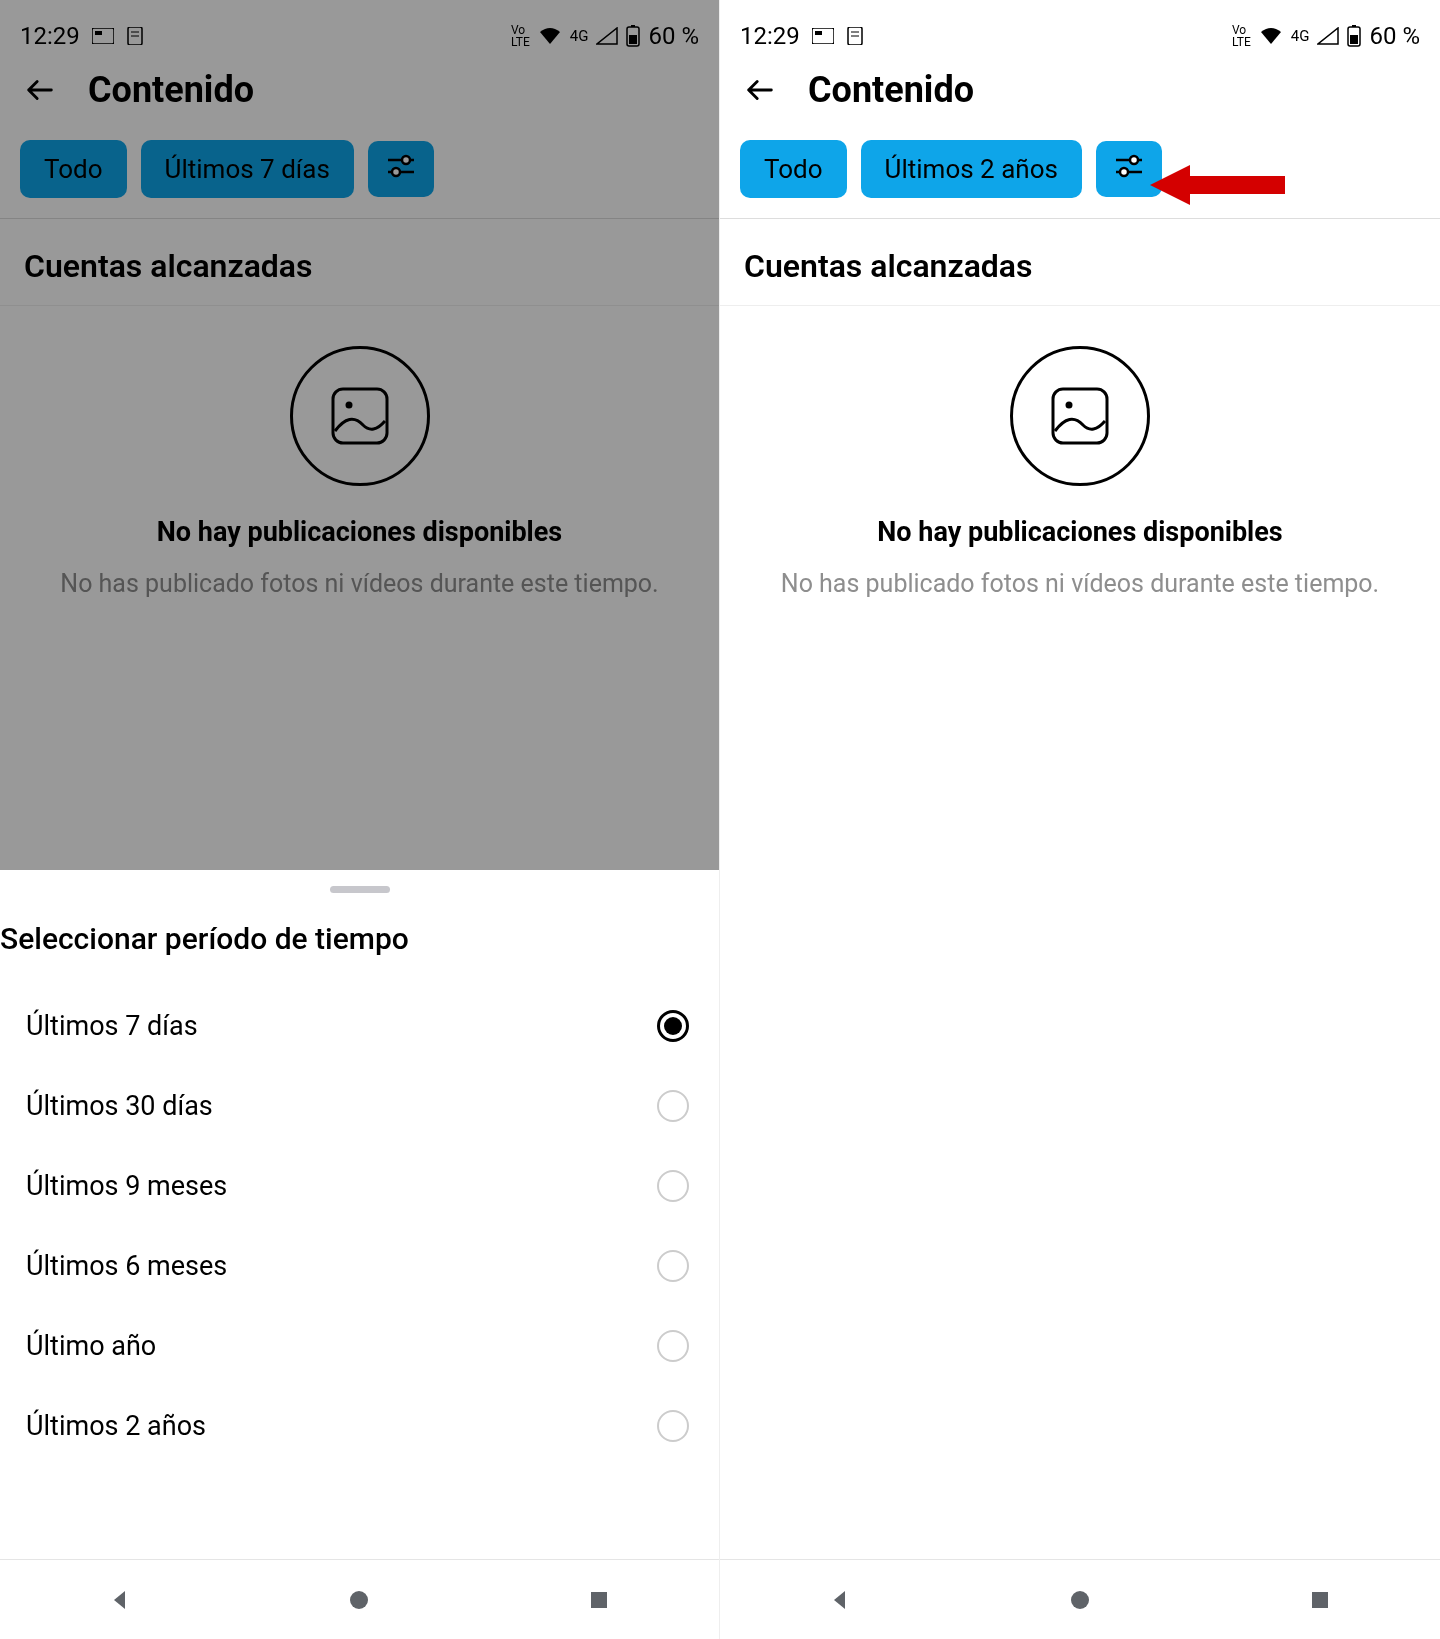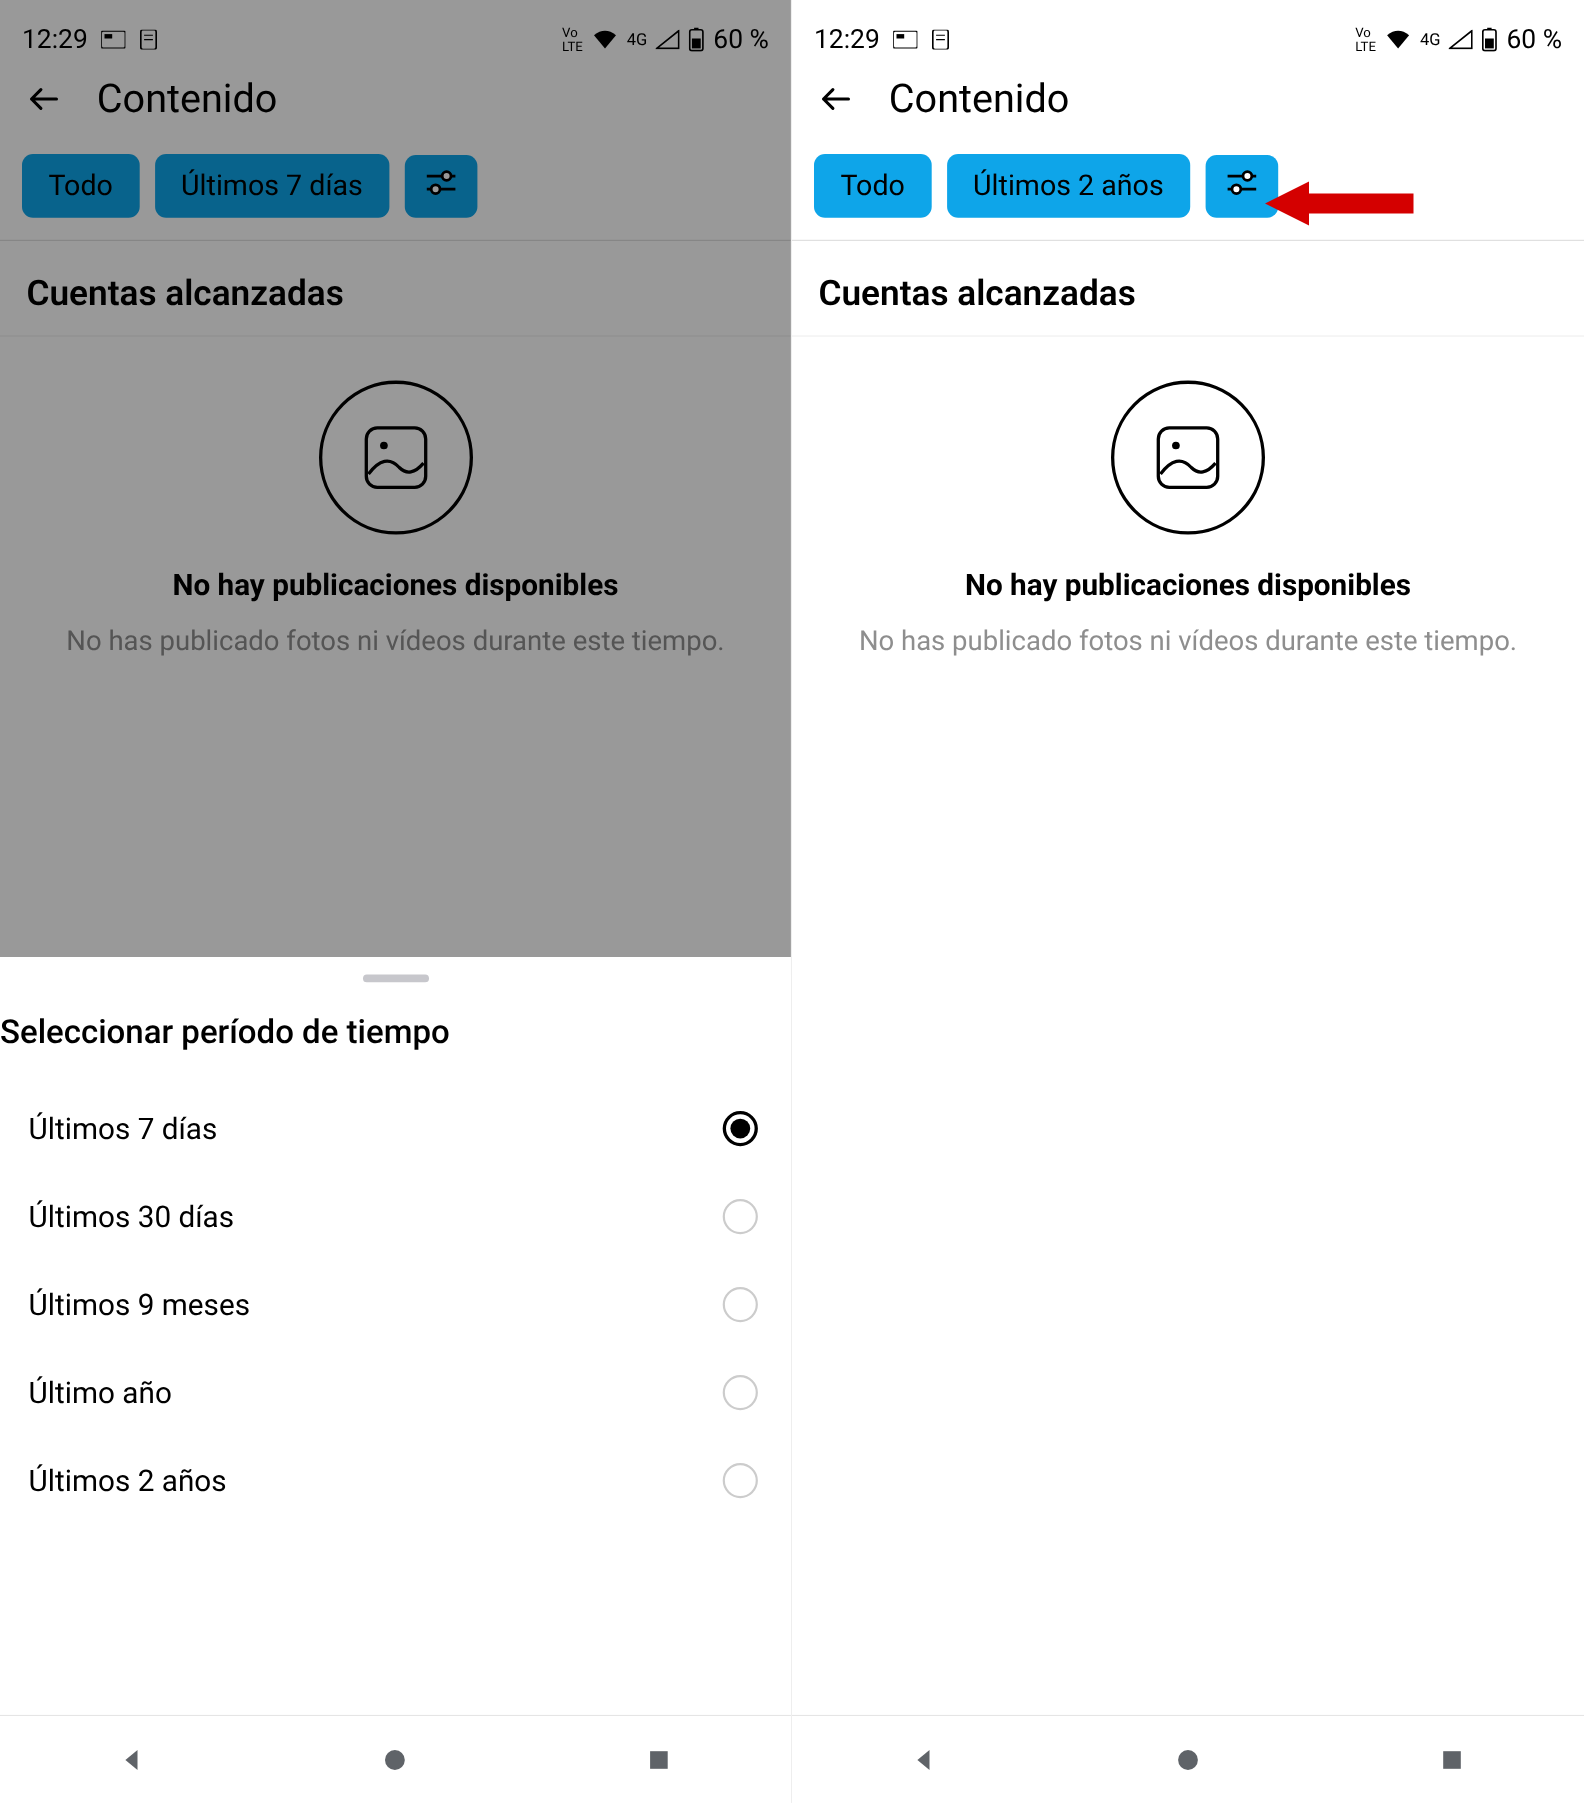--- a/index.html
+++ b/index.html
@@ -9,21 +9,21 @@
 
     
     .status-bar { height: 50px; display: flex; justify-content: space-between; align-items: flex-end; padding: 0 20px; font-size: 24px; font-weight: 400; color: #000; gap: 35px; }
     .status-left { display: flex; align-items: center; gap: 12px; }
     .status-right { display: flex; align-items: center; gap: 8px; }
     .status-icon { display: inline-flex; align-items: center; }
 
     
     .header { height: 80px; display: flex; align-items: center; padding: 0 20px; gap: 28px; }
     .back-arrow { width: 40px; height: 40px; display: flex; align-items: center; justify-content: center; cursor: pointer; }
-    .header-title { font-size: 36px; font-weight: 400; color: #000; }
+    .header-title { font-size: 36px; font-weight: 700; color: #000; }
 
     
     .filter-row { padding: 10px 20px 20px 20px; display: flex; gap: 14px; align-items: center; }
     .chip { background: #0ea5e9; border-radius: 10px; padding: 14px 24px; font-size: 26px; color: #000; cursor: pointer; }
     .chip.icon-chip { padding: 12px 18px; }
 
     
     .section-title { padding: 28px 24px 20px 24px; font-size: 32px; font-weight: 600; color: #000; border-top: 1px solid #ddd; }
 
     
@@ -149,20 +149,24 @@
     </div>
     <div class="option-row">
       <span class="option-label">Últimos 30 días</span>
       <span class="radio"></span>
     </div>
     <div class="option-row">
       <span class="option-label">Últimos 9 meses</span>
       <span class="radio"></span>
     </div>
     <div class="option-row">
+      <span class="option-label">Últimos 6 meses</span>
+      <span class="radio"></span>
+    </div>
+    <div class="option-row">
       <span class="option-label">Último año</span>
       <span class="radio"></span>
     </div>
     <div class="option-row">
       <span class="option-label">Últimos 2 años</span>
       <span class="radio"></span>
     </div>
   </div>
 
   <div class="nav-bar">

